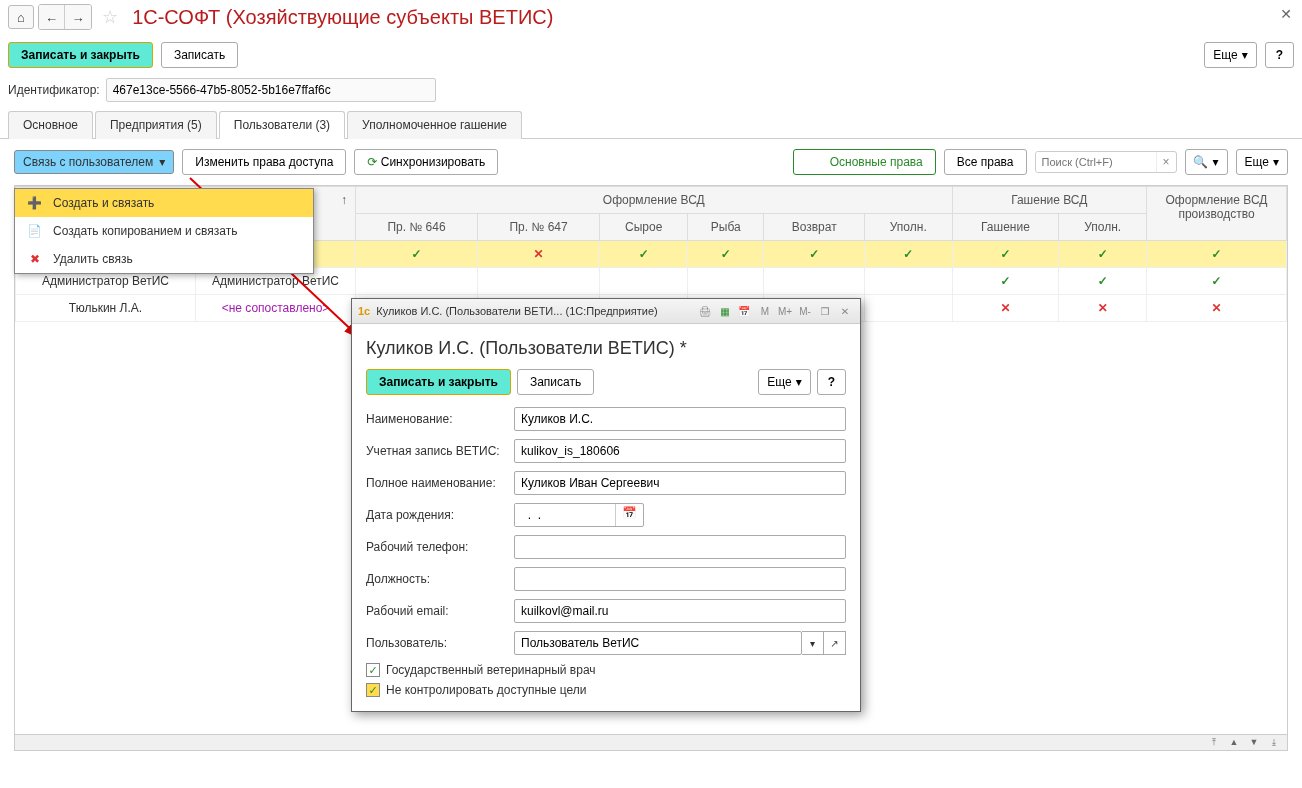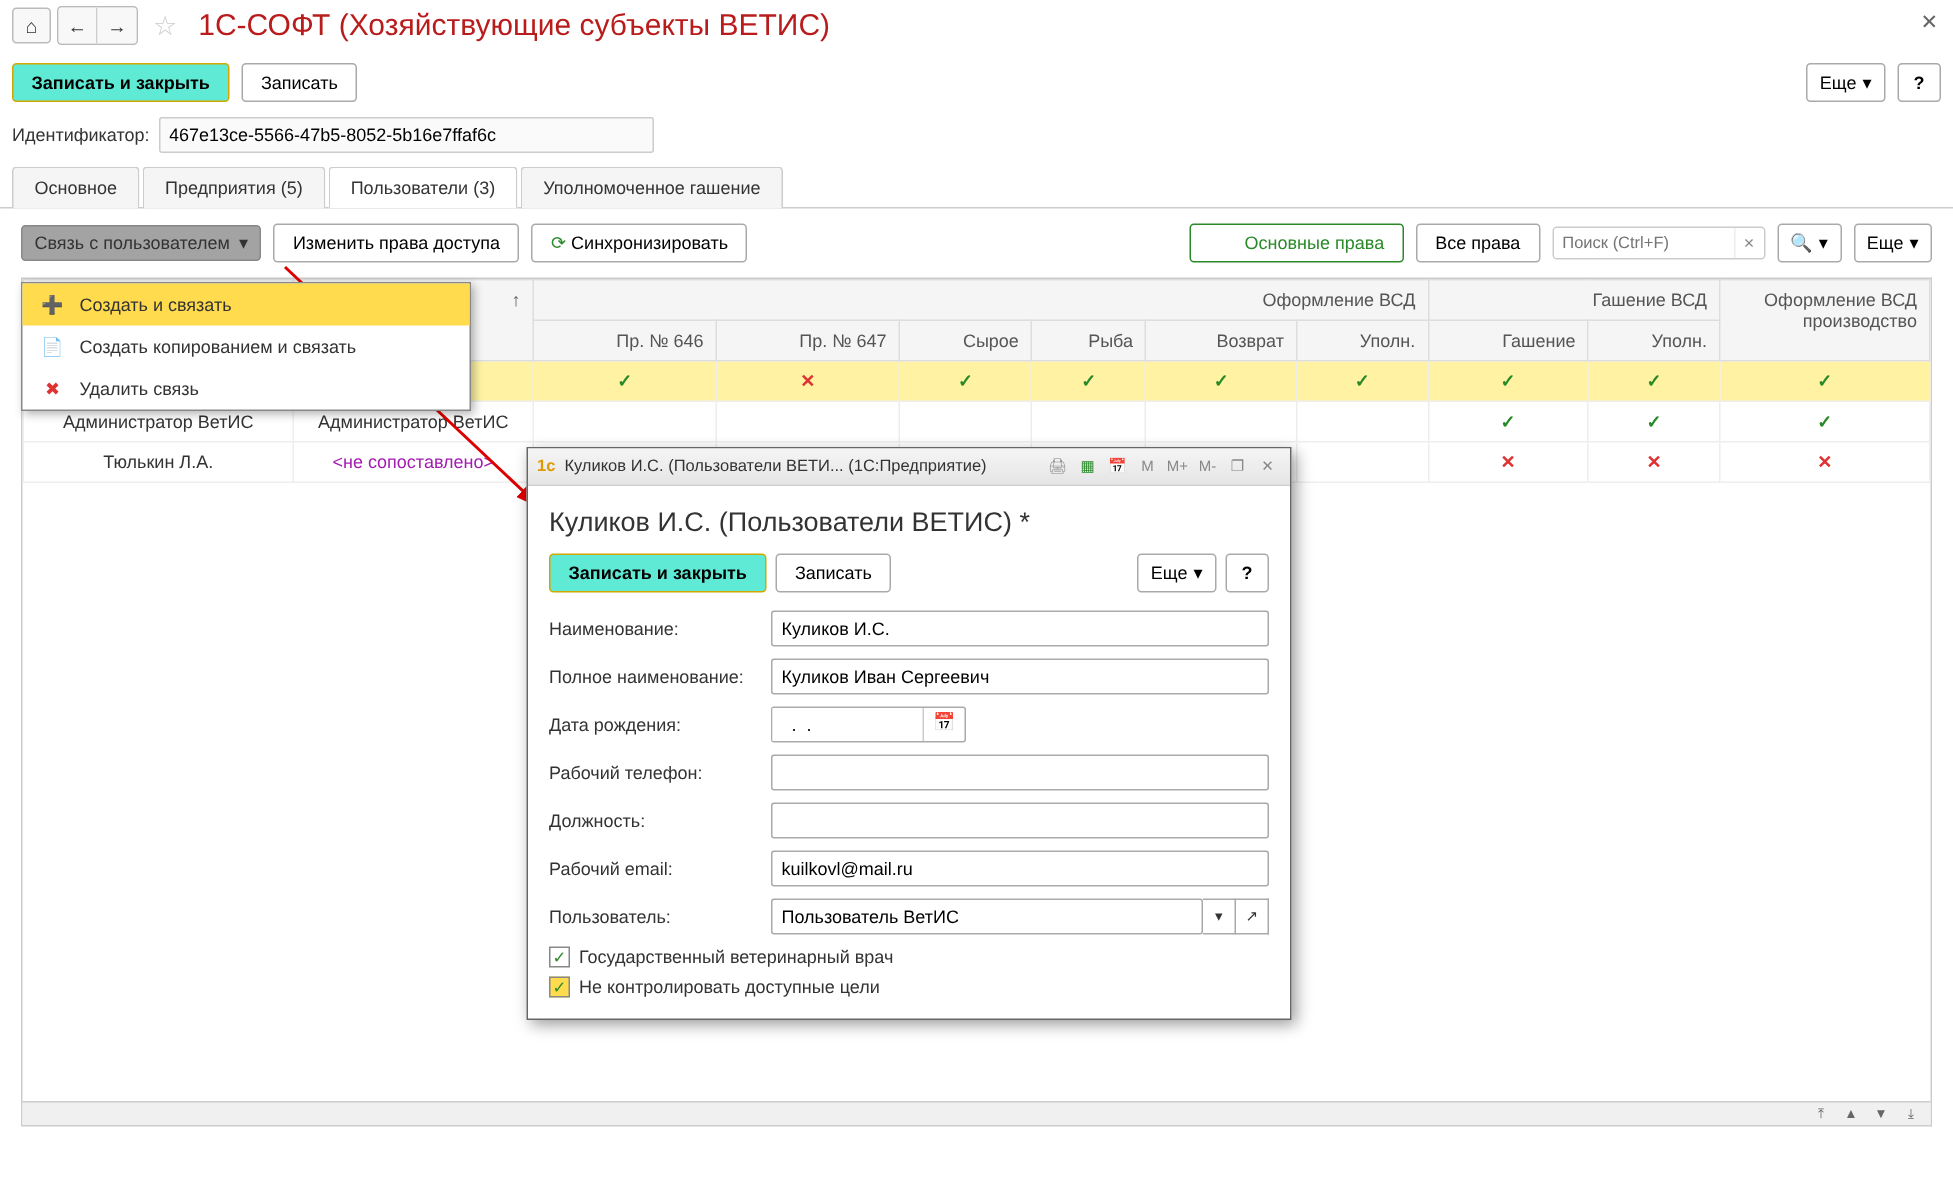--- a/index.html
+++ b/index.html
@@ -17,28 +17,28 @@
 .btn-yellow { background: #5eead4; border-color: #d4a600; font-weight: bold; }
 .btn-more { padding: 5px 8px; display: flex; align-items: center; gap: 4px; }
 .btn-help { padding: 5px 10px; font-weight: bold; }
 .spacer { flex: 1; }
 .id-row { display: flex; align-items: center; padding: 2px 8px 8px; gap: 6px; }
 .id-input { width: 330px; padding: 4px 6px; border: 1px solid #ccc; border-radius: 2px; font-size: 12px; background: #fafafa; }
 .tabs { display: flex; border-bottom: 1px solid #ccc; padding: 0 8px; gap: 0; }
 .tab { padding: 6px 14px; border: 1px solid #ccc; border-bottom: none; border-radius: 3px 3px 0 0; margin-right: 2px; cursor: pointer; background: #f5f5f5; position: relative; top: 1px; }
 .tab.active { background: #fff; border-bottom: 1px solid #fff; }
 .sub-toolbar { display: flex; align-items: center; padding: 10px 14px; gap: 8px; }
-.dropdown-btn { border: 1px solid #888; border-radius: 3px; padding: 4px 8px; background: #a3a3a3; cursor: pointer; display: flex; align-items: center; gap: 6px; text-align: center; }
+.dropdown-btn { border: 1px solid #888; border-radius: 3px; padding: 4px 8px; background: #7dd3fc; cursor: pointer; display: flex; align-items: center; gap: 6px; text-align: center; }
 .btn-green-text { color: #2a8a2a; border-color: #2a8a2a; padding-left: 36px; }
 .search-box { display: flex; border: 1px solid #ccc; border-radius: 3px; overflow: hidden; }
 .search-box input { border: none; padding: 4px 6px; width: 120px; font-size: 11px; outline: none; }
 .search-box .clear { padding: 0 6px; cursor: pointer; color: #888; border-left: 1px solid #eee; display: flex; align-items: center; }
 .table-wrap { margin: 0 14px; border: 1px solid #ccc; position: relative; height: 566px; }
 .grid-table { width: 100%; border-collapse: collapse; font-size: 12px; }
-.grid-table th { background: #f5f5f5; border: 1px solid #ddd; padding: 6px 8px; text-align: right; font-weight: normal; color: #555; vertical-align: top; }
+.grid-table th { background: #f5f5f5; border: 1px solid #ddd; padding: 6px 8px; text-align: center; font-weight: normal; color: #555; vertical-align: top; }
 .grid-table td { border: 1px solid #eee; padding: 6px 8px; text-align: center; }
 .grid-table td.left { text-align: center; }
 .row-sel td { background: #fff3a3; }
 .check { color: #2a8a2a; font-weight: bold; }
 .cross { color: #d33; font-weight: bold; }
 .red-text { color: #a21caf; }
 .ctx-menu { position: absolute; left: 14px; top: 188px; width: 300px; background: #fff; border: 1px solid #888; box-shadow: 2px 2px 6px rgba(0,0,0,0.3); z-index: 20; }
 .ctx-item { padding: 7px 12px; display: flex; align-items: center; gap: 10px; cursor: pointer; }
 .ctx-item.hl { background: #ffdb4d; }
 .ctx-icon { width: 16px; text-align: center; }
@@ -246,20 +246,24 @@
           <span>Еще</span> 
           <span>▾</span>
         </button>
       <button class="btn btn-help">?</button>
     </div>
     <div class="form-row">
         <span class="form-label">Наименование:</span>
         <input class="form-input" value="Куликов И.С." style="">
       </div>
     <div class="form-row">
+        <span class="form-label">Учетная запись ВЕТИС:</span>
+        <input class="form-input" value="kulikov_is_180606" style="">
+      </div>
+    <div class="form-row">
         <span class="form-label">Полное наименование:</span>
         <input class="form-input" value="Куликов Иван Сергеевич" style="">
       </div>
     <div class="form-row">
         <span class="form-label">Дата рождения:</span>
       <div class="date-wrap">
         <input value="  .  ." style="">
         <span class="cal">📅</span>
       </div>
     </div>

